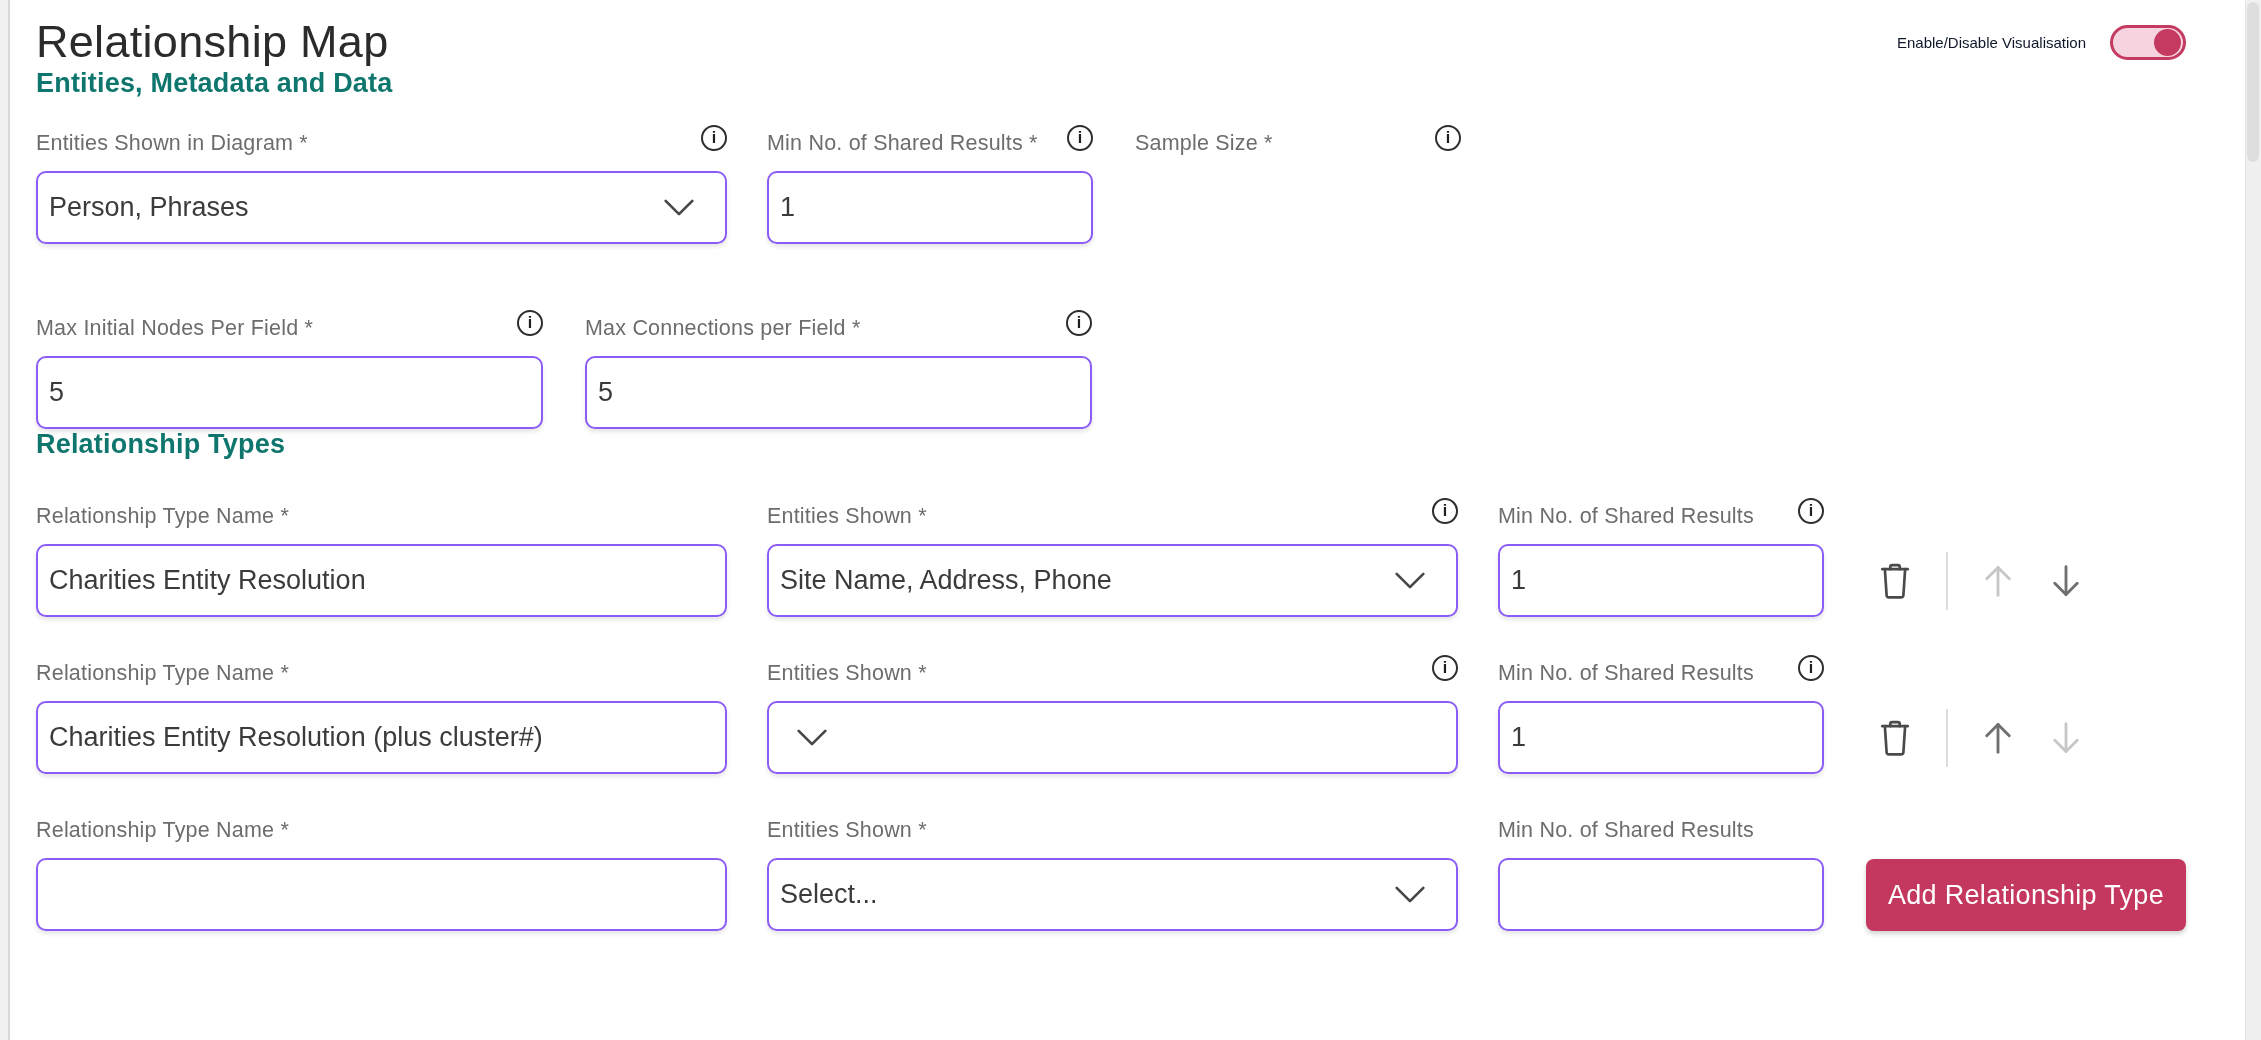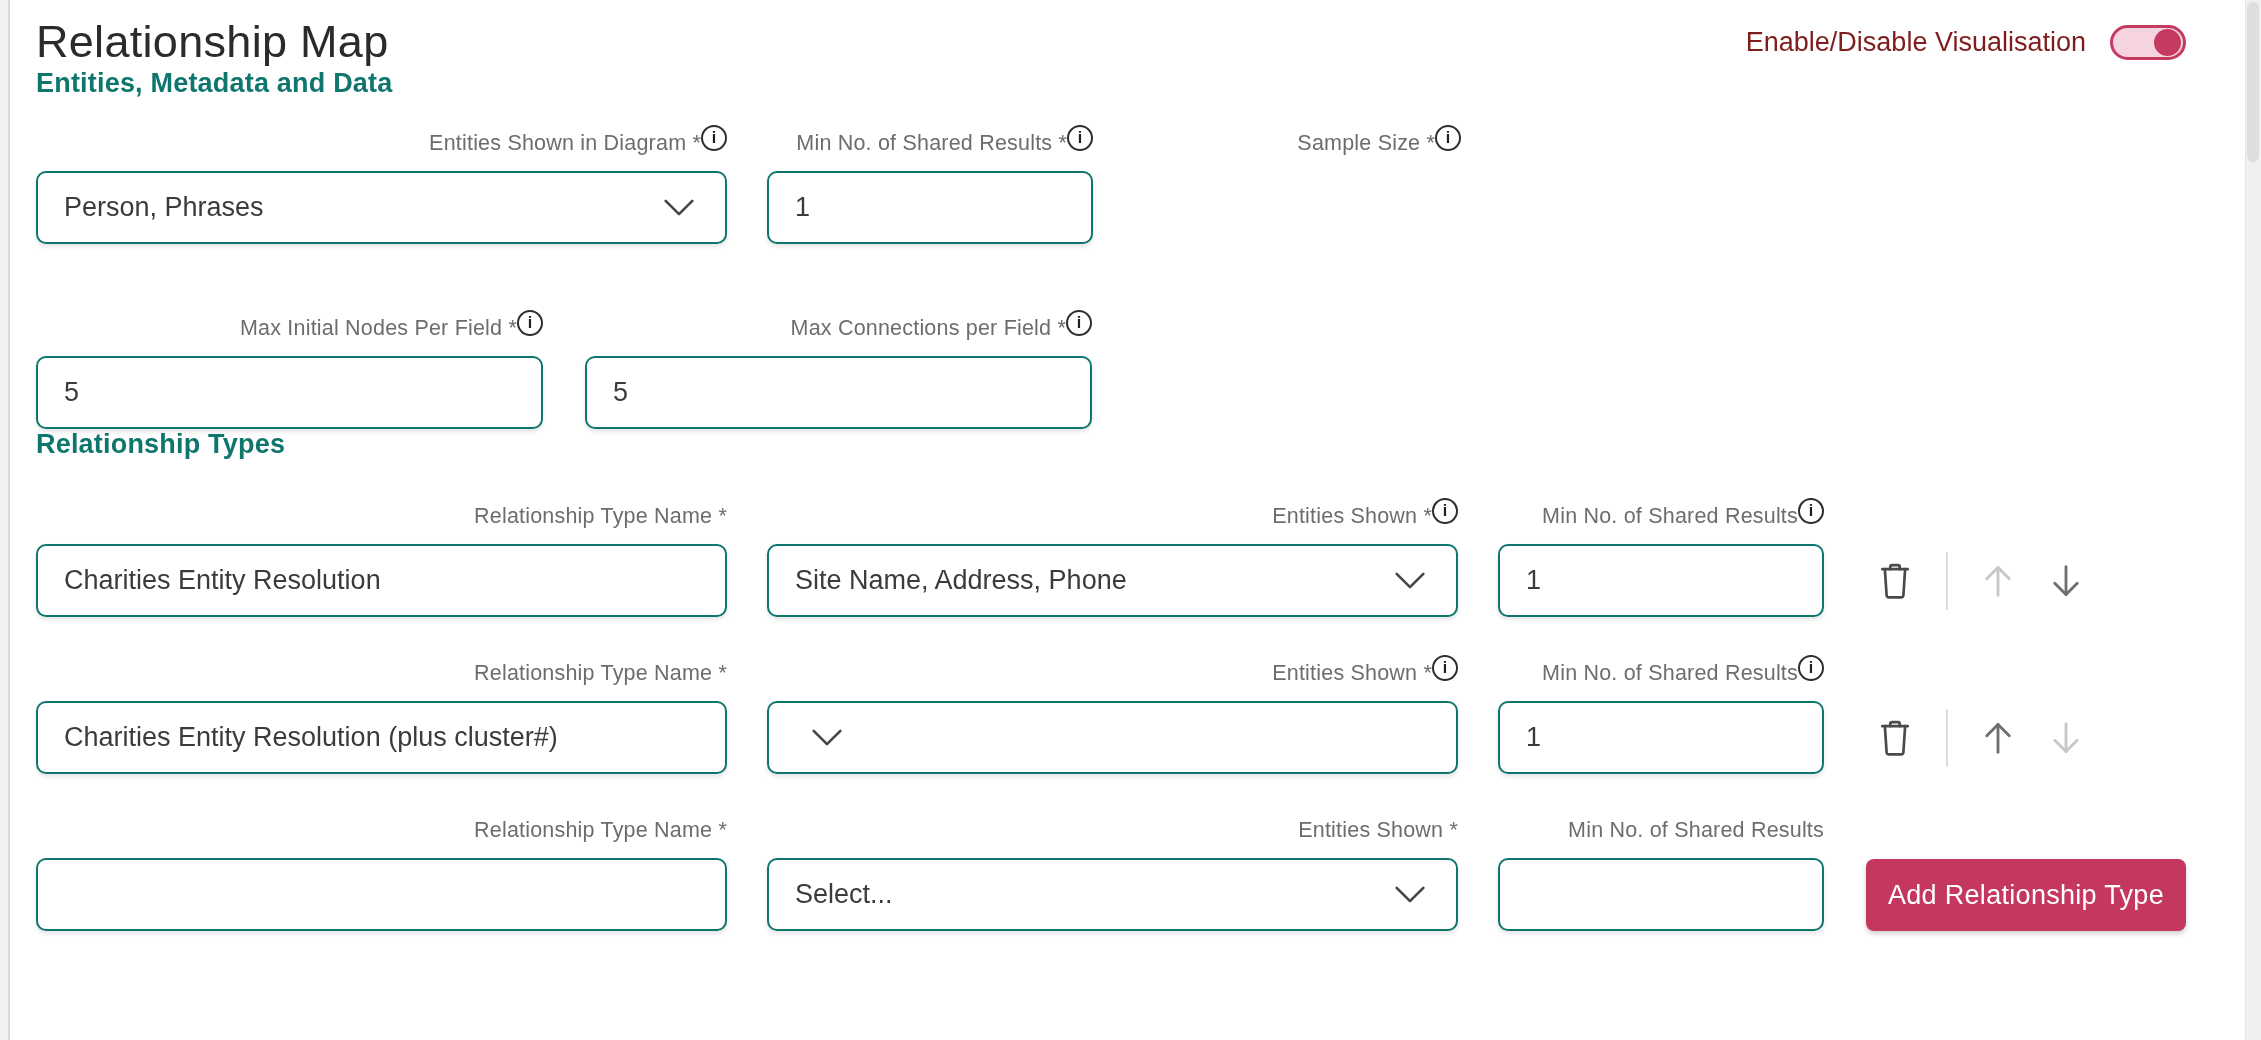--- a/index.html
+++ b/index.html
@@ -25,21 +25,21 @@
   }
   .scrollbar-thumb{
     position:absolute;top:2px;right:2px;width:12px;height:160px;
     background:#dedede;border-radius:6px;
   }
   .content{position:absolute;left:36px;top:0;width:2150px;}
 
   .header-row{display:flex;justify-content:space-between;align-items:center;margin-top:16px;}
   h1.page-title{font-size:45px;font-weight:500;color:#2b2b2b;margin:0;letter-spacing:0.3px;}
   .toggle-group{display:flex;align-items:center;gap:24px;}
-  .toggle-label{font-size:27px;color:#7f1d1d;}
+  .toggle-label{font-size:15px;color:#0f172a;}
   .toggle{
     width:76px;height:35px;border:3px solid var(--accent);border-radius:20px;
     background:var(--accent_light);position:relative;cursor:pointer;flex:0 0 auto;
   }
   .toggle .knob{
     position:absolute;top:1px;left:2px;width:27px;height:27px;border-radius:50%;
     background:var(--accent);
   }
   .toggle.on .knob{left:auto;right:2px;}
 
@@ -52,34 +52,34 @@
   .row2{margin-top:40px;}
   .rel-row{margin-top:42px;align-items:flex-start;}
 
   .field{display:flex;flex-direction:column;}
   .w-xl{width:691px;}
   .w-sm{width:326px;}
   .w-md{width:507px;}
   .gap40{margin-right:40px;}
   .gap42{margin-right:42px;}
 
-  .label-row{display:flex;justify-content:flex-end;align-items:center;margin-top:30px;margin-bottom:14px;min-height:28px;}
+  .label-row{display:flex;justify-content:space-between;align-items:center;margin-top:30px;margin-bottom:14px;min-height:28px;}
   .rel-row .label-row{margin-top:0;}
   .label{font-size:21.5px;color:#6d6d6d;letter-spacing:0.2px;}
   .info{
     width:26px;height:26px;border:2px solid #2e2e2e;border-radius:50%;
     display:flex;align-items:center;justify-content:center;
     font-size:16px;font-weight:700;color:#1e1e1e;transform:translateY(-5px);
     flex:0 0 auto;cursor:pointer;
   }
 
   .input, .select{
-    height:73px;border:2px solid #0f766e;border-radius:10px;background:#fff;
+    height:73px;border:2px solid #8b5cf6;border-radius:10px;background:#fff;
     font-family:"Liberation Sans", sans-serif;
-    font-size:27px;color:#3b3b3b;padding:0 26px;width:100%;
+    font-size:27px;color:#3b3b3b;padding:0 11px;width:100%;
     box-shadow:0 3px 4px rgba(0,0,0,0.10);
   }
   .input{outline:none;}
   .select{display:flex;align-items:center;justify-content:space-between;cursor:pointer;padding-right:30px;}
   .select .chevron{flex:0 0 auto;margin-left:16px;display:flex;}
 
   .rel-actions{
     display:flex;align-items:center;gap:32px;margin-left:52px;
     align-self:flex-end;height:73px;
   }

